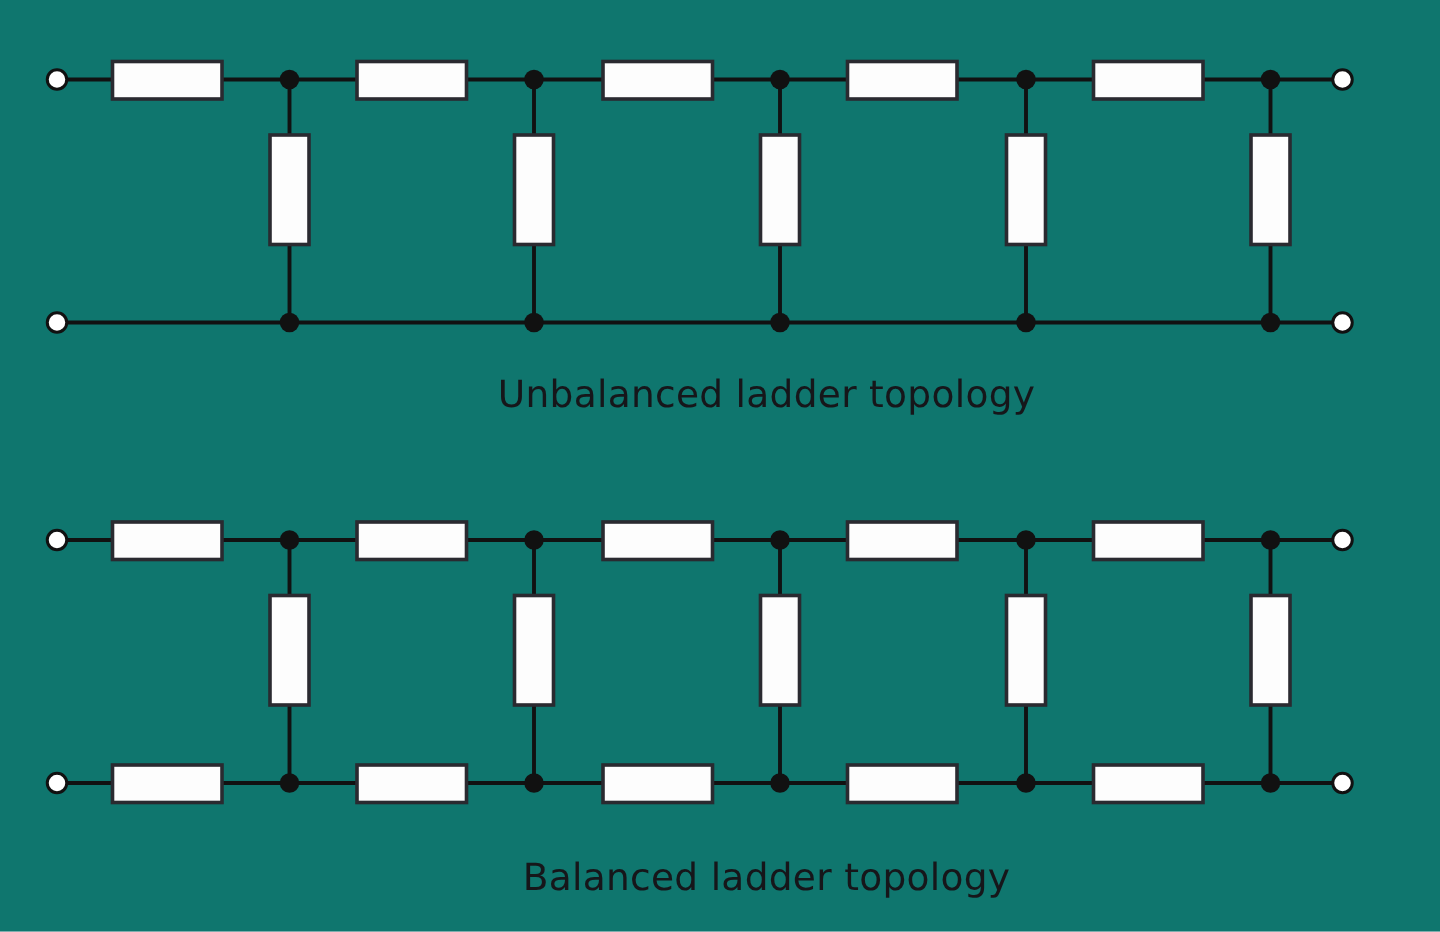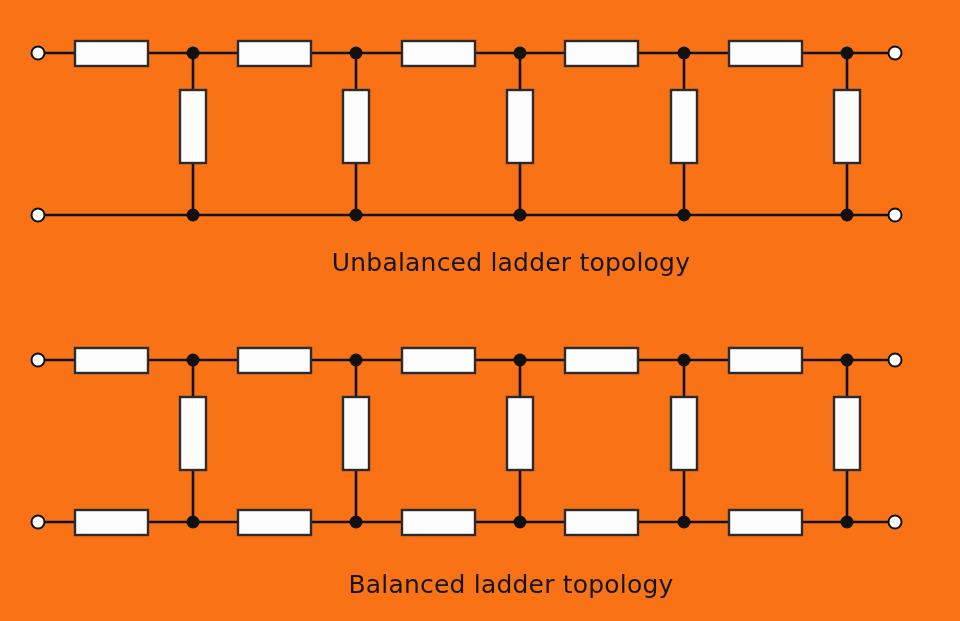--- a/index.html
+++ b/index.html
@@ -11,21 +11,21 @@
   body {
     width: 960px;
     height: 621px;
     overflow: hidden;
     font-family: "DejaVu Sans", sans-serif;
   }
   #canvas {
     position: relative;
     width: 960px;
     height: 621px;
-    background: #f97316;
+    background: #0f766e;
   }
   svg.diagram {
     display: block;
   }
   .wire {
     stroke: #111111;
     stroke-width: 2.6;
     stroke-linecap: butt;
   }
   .node-dot {

